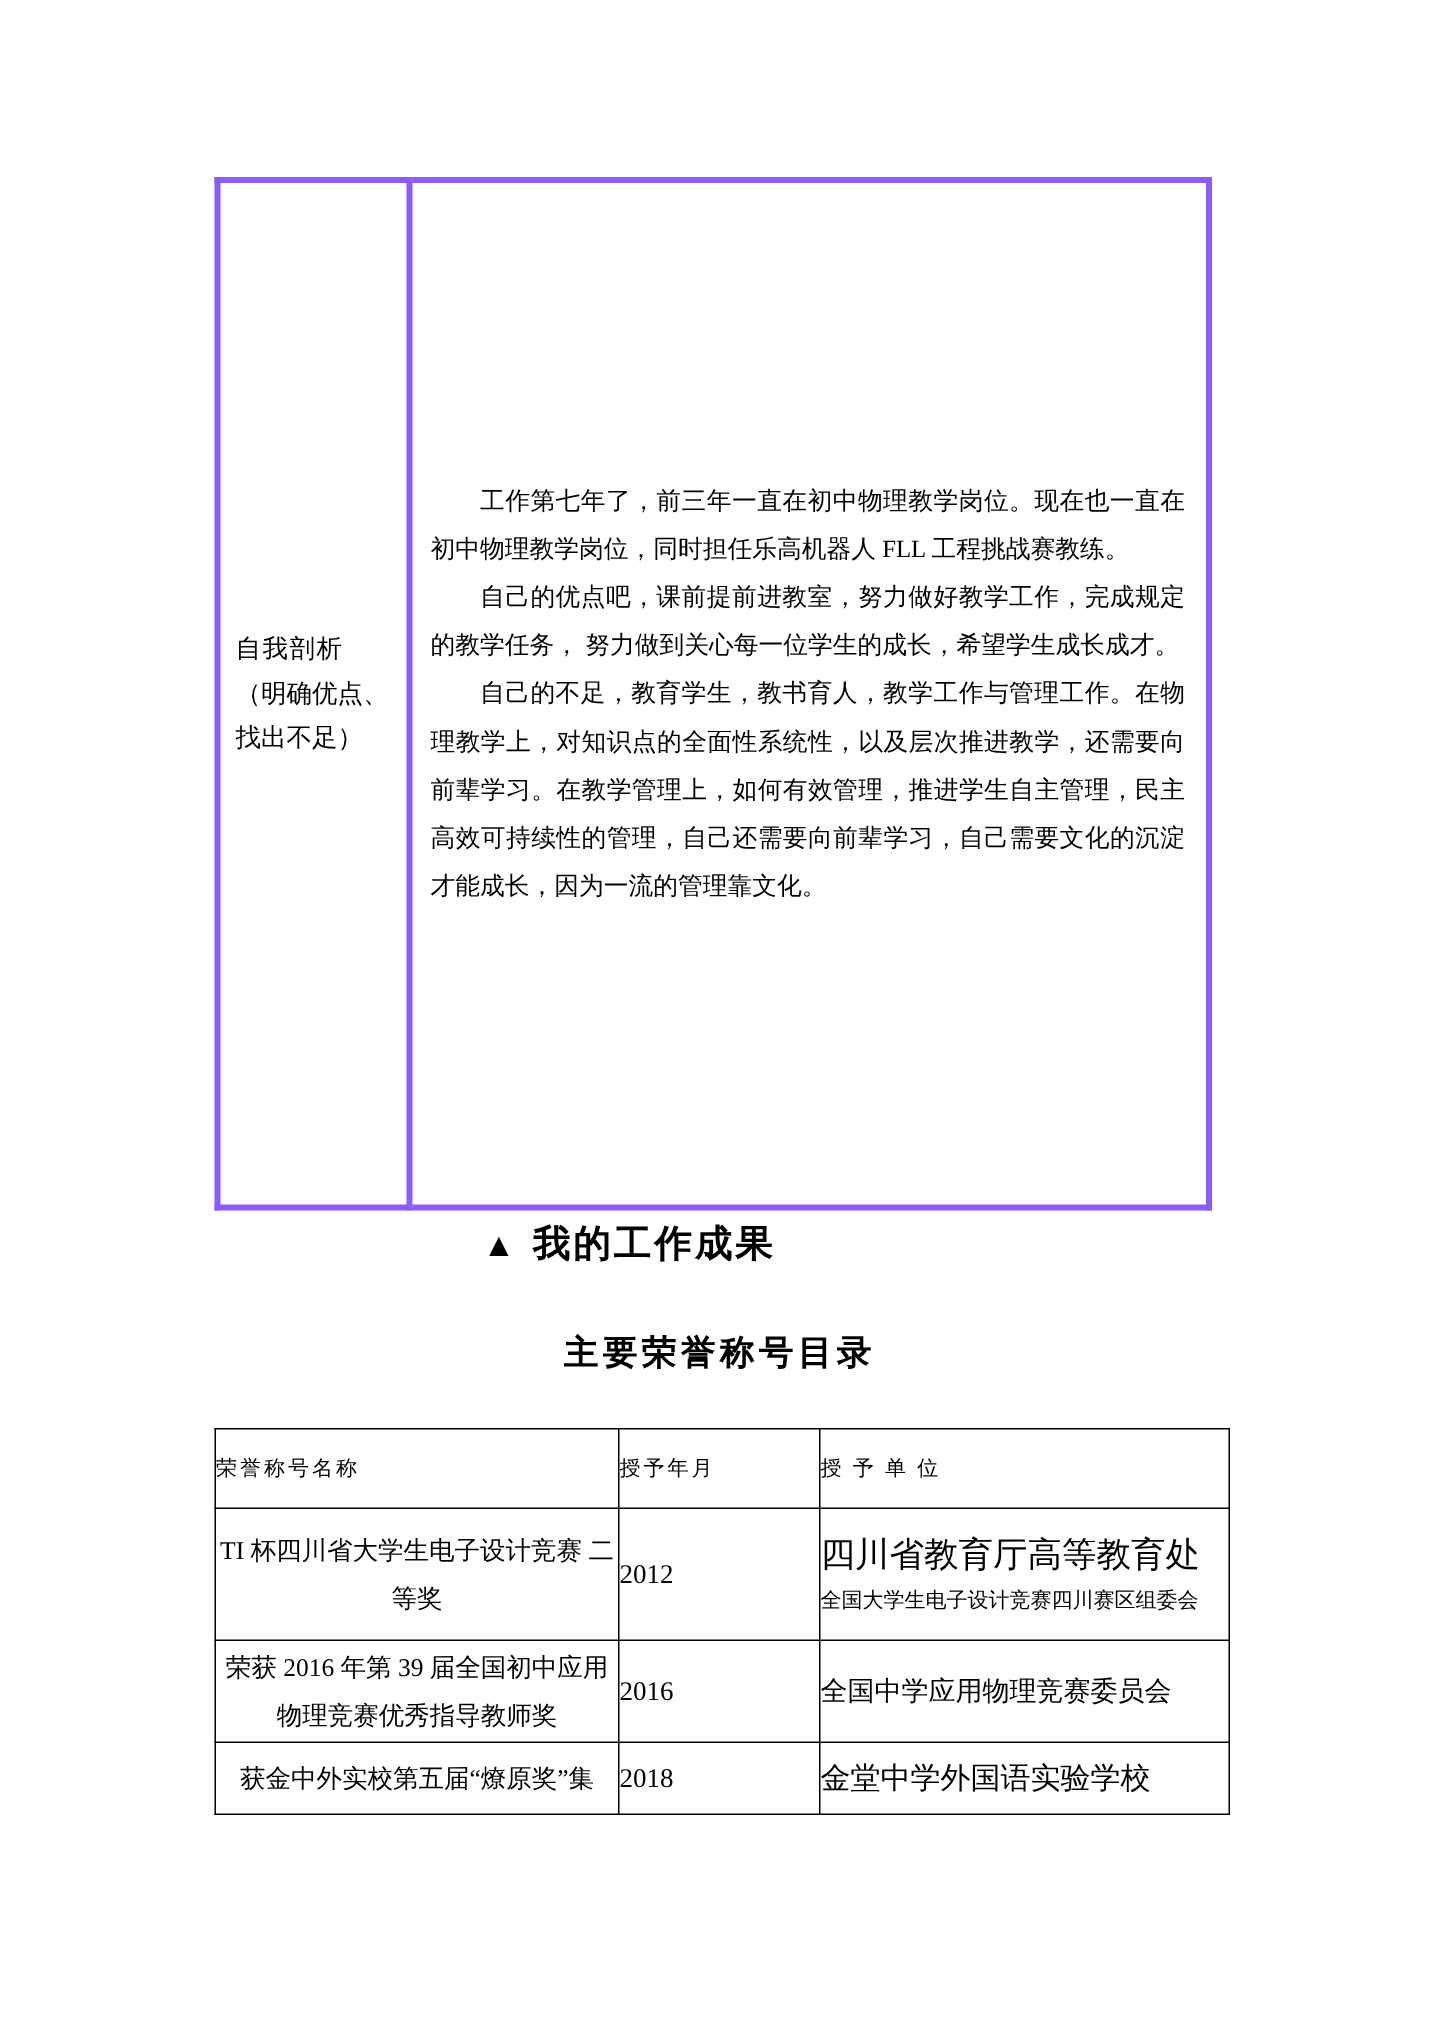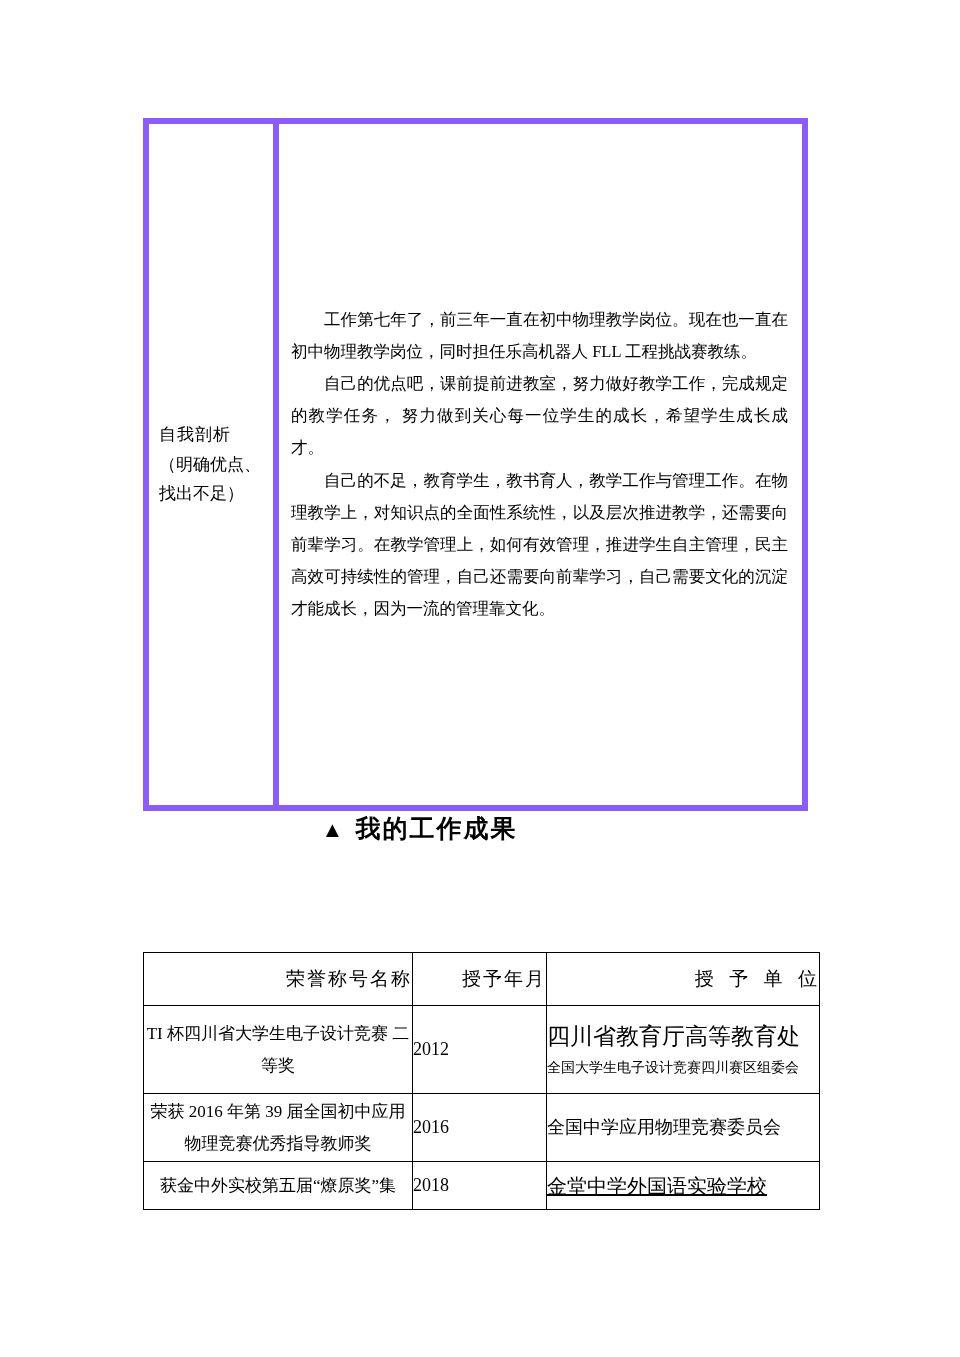--- a/index.html
+++ b/index.html
@@ -25,21 +25,21 @@
   
   .self-table {
     position: absolute;
     left: 143px;
     top: 118px;
     width: 665px;
     border-collapse: collapse;
     table-layout: fixed;
   }
   .self-table td {
-    border: 6px solid #8b5cf6;
+    border: 4px solid #8b5cf6;
     vertical-align: middle;
     padding: 0;
   }
   .self-label-cell {
     width: 104px;
     height: 665px;
     padding: 8px 10px 8px 10px !important;
     font-size: 17px;
     line-height: 1.75;
     vertical-align: middle;
@@ -106,24 +106,23 @@
   .honors-table td, .honors-table th {
     border: 1px solid #000000;
     padding: 0;
   }
   .col-name   { width: 268px; }
   .col-date   { width: 133px; }
   .col-unit   { width: 272px; }
 
   .honors-table thead td {
     height: 52px;
-    text-align: right;
-    font-size: 19px;
+    text-align: left;
+    font-size: 14px;
     letter-spacing: 2px;
-    font-family: Liberation Mono, monospace;
   }
   .name-cell {
     font-size: 17px;
     line-height: 1.85;
     padding: 8px 2px 8px 2px;
     text-align: center;
   }
   .date-cell {
     font-size: 18px;
   }
@@ -142,21 +141,20 @@
     line-height: 1.6;
     margin-top: 2px;
   }
   .unit-plain {
     font-size: 18px;
     line-height: 1.6;
   }
   .unit-mid {
     font-size: 20px;
     line-height: 1.6;
-    text-decoration: underline;
   }
   .row-tall   { height: 88px; }
   .row-mid    { height: 68px; }
   .row-short  { height: 48px; }
 </style>
 </head>
 <body>
 
 <div class="page">
 
@@ -175,20 +173,21 @@
           </div>
         </td>
       </tr>
     </tbody>
   </table>
 
   <div class="results-heading">
     <span class="tri">▲</span><span>我的工作成果</span>
   </div>
 
+  <div class="honors-heading">主要荣誉称号目录</div>
 
   <table class="honors-table">
     <thead>
       <tr>
         <td class="col-name">荣誉称号名称</td>
         <td class="col-date">授予年月</td>
         <td class="col-unit">授 予 单 位</td>
       </tr>
     </thead>
     <tbody>

